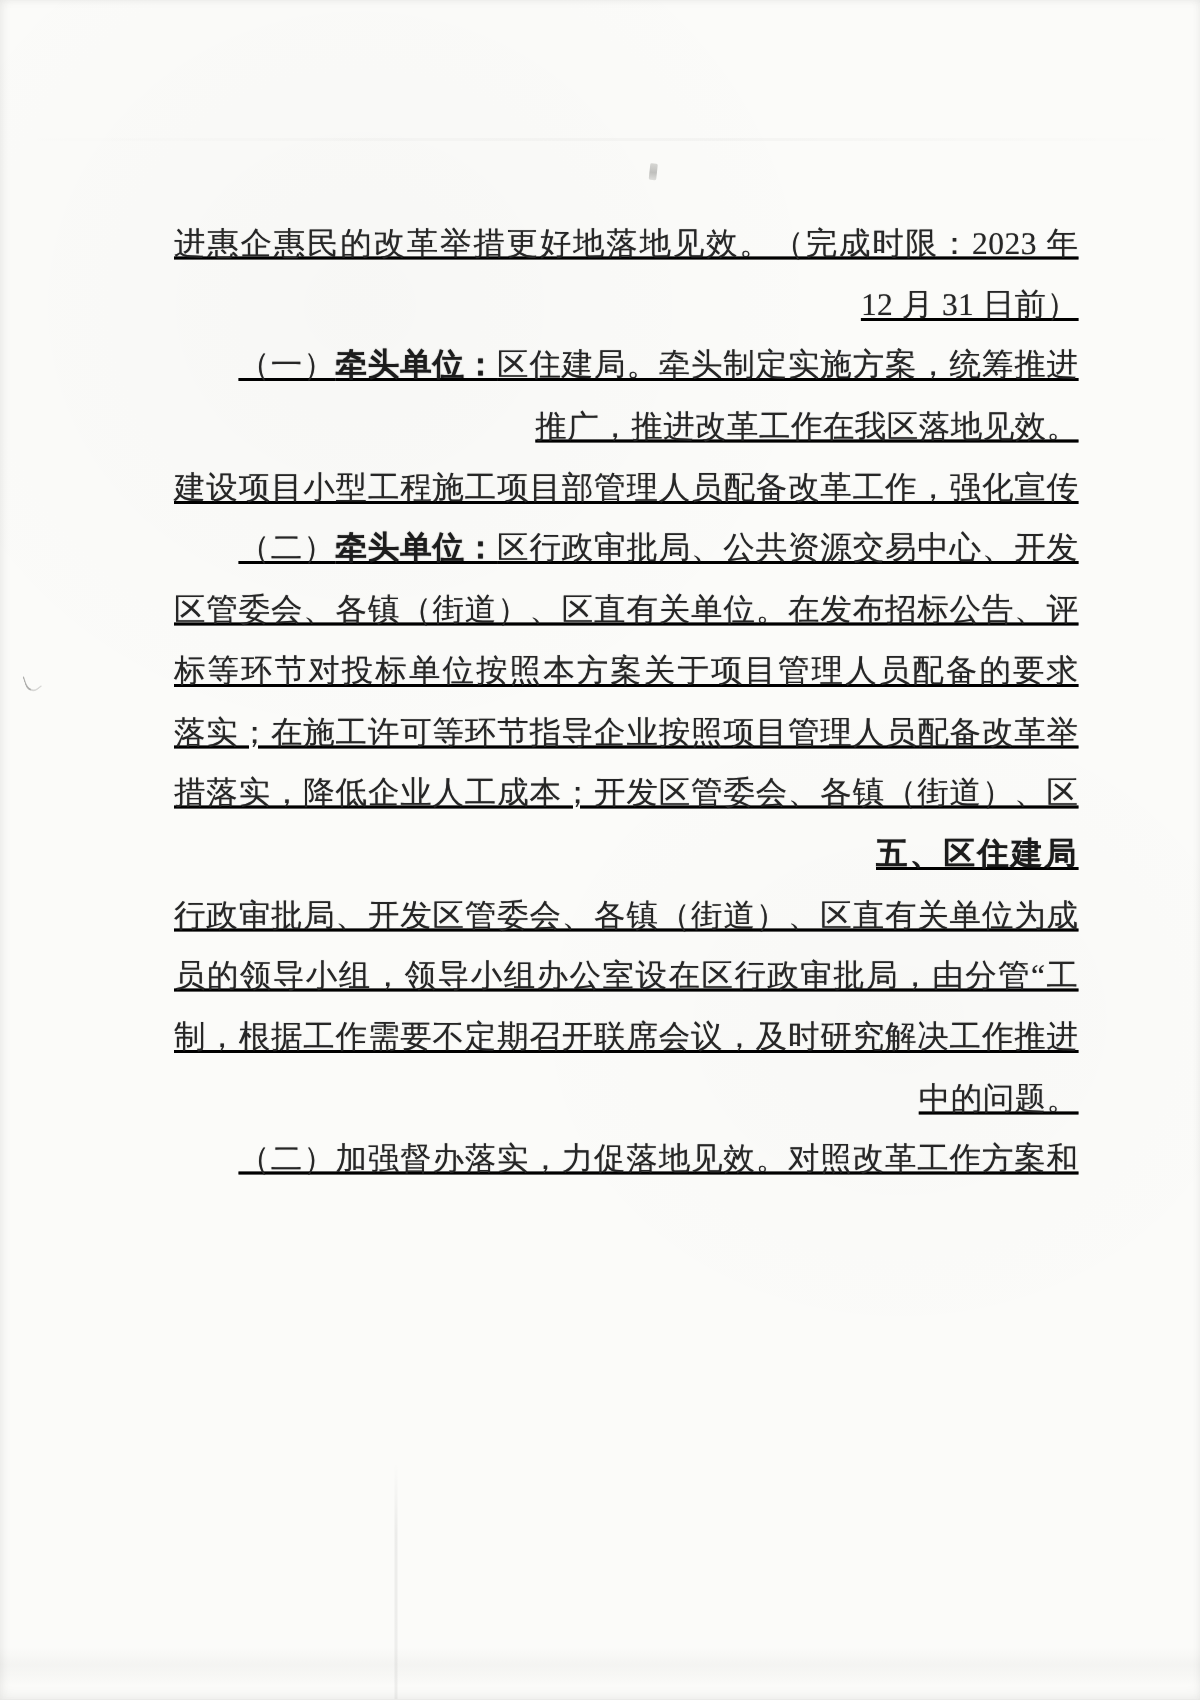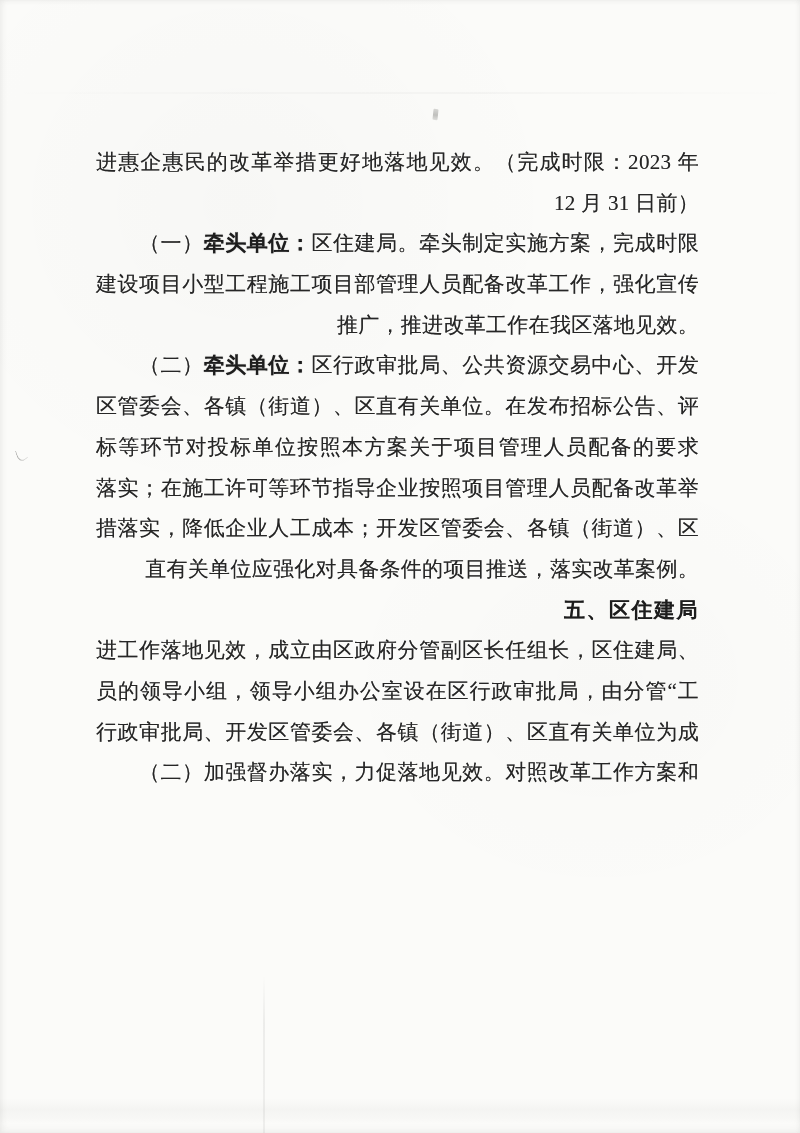--- a/index.html
+++ b/index.html
@@ -14,21 +14,21 @@
     box-shadow:
       inset 3px 0 6px rgba(0,0,0,0.035),
       inset -2px 0 4px rgba(0,0,0,0.02),
       inset 0 3px 5px rgba(0,0,0,0.02),
       inset 0 -4px 8px rgba(0,0,0,0.03);
     overflow:hidden;
     font-family:"Liberation Serif","DejaVu Serif",serif;
   }
   .textblock{
     position:absolute;
-    left:96px;top:142px;width:603px;
+    left:116px;top:142px;width:603px;text-decoration:underline;
   }
   .line{
     font-size:21px;
     line-height:40.7px;
     height:40.7px;
     color:#262626;
     text-shadow:0 0 0.6px rgba(45,45,45,0.55);
     text-align:right;
     white-space:nowrap;
     letter-spacing:0.3px;
@@ -81,33 +81,33 @@
     background:linear-gradient(90deg,transparent,rgba(0,0,0,0.02) 30%,rgba(0,0,0,0.028) 60%,transparent);
   }
 </style>
 </head>
 <body>
 
 <div class="page">
   <div class="textblock" id="textblock">
       <div class="line j"><span>进惠企惠民的改革举措更好地落地见效。（完成时限：2023 年</span></div>
       <div class="line"><span>12 月 31 日前）</span></div>
-      <div class="line j ind"><span>（一）</span><span class="b">牵头单位：</span><span>区住建局。牵头制定实施方案，完成时限</span></div>
+      <div class="line j ind"><span>（一）</span><span class="b">牵头单位：</span><span>区住建局。牵头制定实施方案，统筹推进</span></div>
+      <div class="line"><span>推广，推进改革工作在我区落地见效。</span></div>
       <div class="line j"><span>建设项目小型工程施工项目部管理人员配备改革工作，强化宣传</span></div>
-      <div class="line"><span>推广，推进改革工作在我区落地见效。</span></div>
       <div class="line j ind"><span>（二）</span><span class="b">牵头单位：</span><span>区行政审批局、公共资源交易中心、开发</span></div>
       <div class="line j"><span>区管委会、各镇（街道）、区直有关单位。在发布招标公告、评</span></div>
       <div class="line j"><span>标等环节对投标单位按照本方案关于项目管理人员配备的要求</span></div>
       <div class="line j"><span>落实；在施工许可等环节指导企业按照项目管理人员配备改革举</span></div>
       <div class="line j"><span>措落实，降低企业人工成本；开发区管委会、各镇（街道）、区</span></div>
-      <div class="line"><span>直有关单位应强化对具备条件的项目推送，落实改革案例。</span></div>
       <div class="line heading ind"><span>五、区住建局</span></div>
-      <div class="line j"><span>进工作落地见效，成立由区政府分管副区长任组长，区住建局、</span></div>
+      <div class="line j"><span>行政审批局、开发区管委会、各镇（街道）、区直有关单位为成</span></div>
       <div class="line j"><span>员的领导小组，领导小组办公室设在区行政审批局，由分管“工</span></div>
-      <div class="line j"><span>行政审批局、开发区管委会、各镇（街道）、区直有关单位为成</span></div>
+      <div class="line j"><span>制，根据工作需要不定期召开联席会议，及时研究解决工作推进</span></div>
+      <div class="line"><span>中的问题。</span></div>
       <div class="line j ind"><span>（二）加强督办落实，力促落地见效。对照改革工作方案和</span></div>
     </div>
 
   <div class="artifact crease-h"></div>
   <div class="artifact ghost-1"></div>
   <div class="artifact ghost-2"></div>
   <div class="artifact ghost-3"></div>
   <div class="artifact speck-1"></div>
   <div class="artifact curl-1"></div>
   <div class="artifact fold-v"></div>

